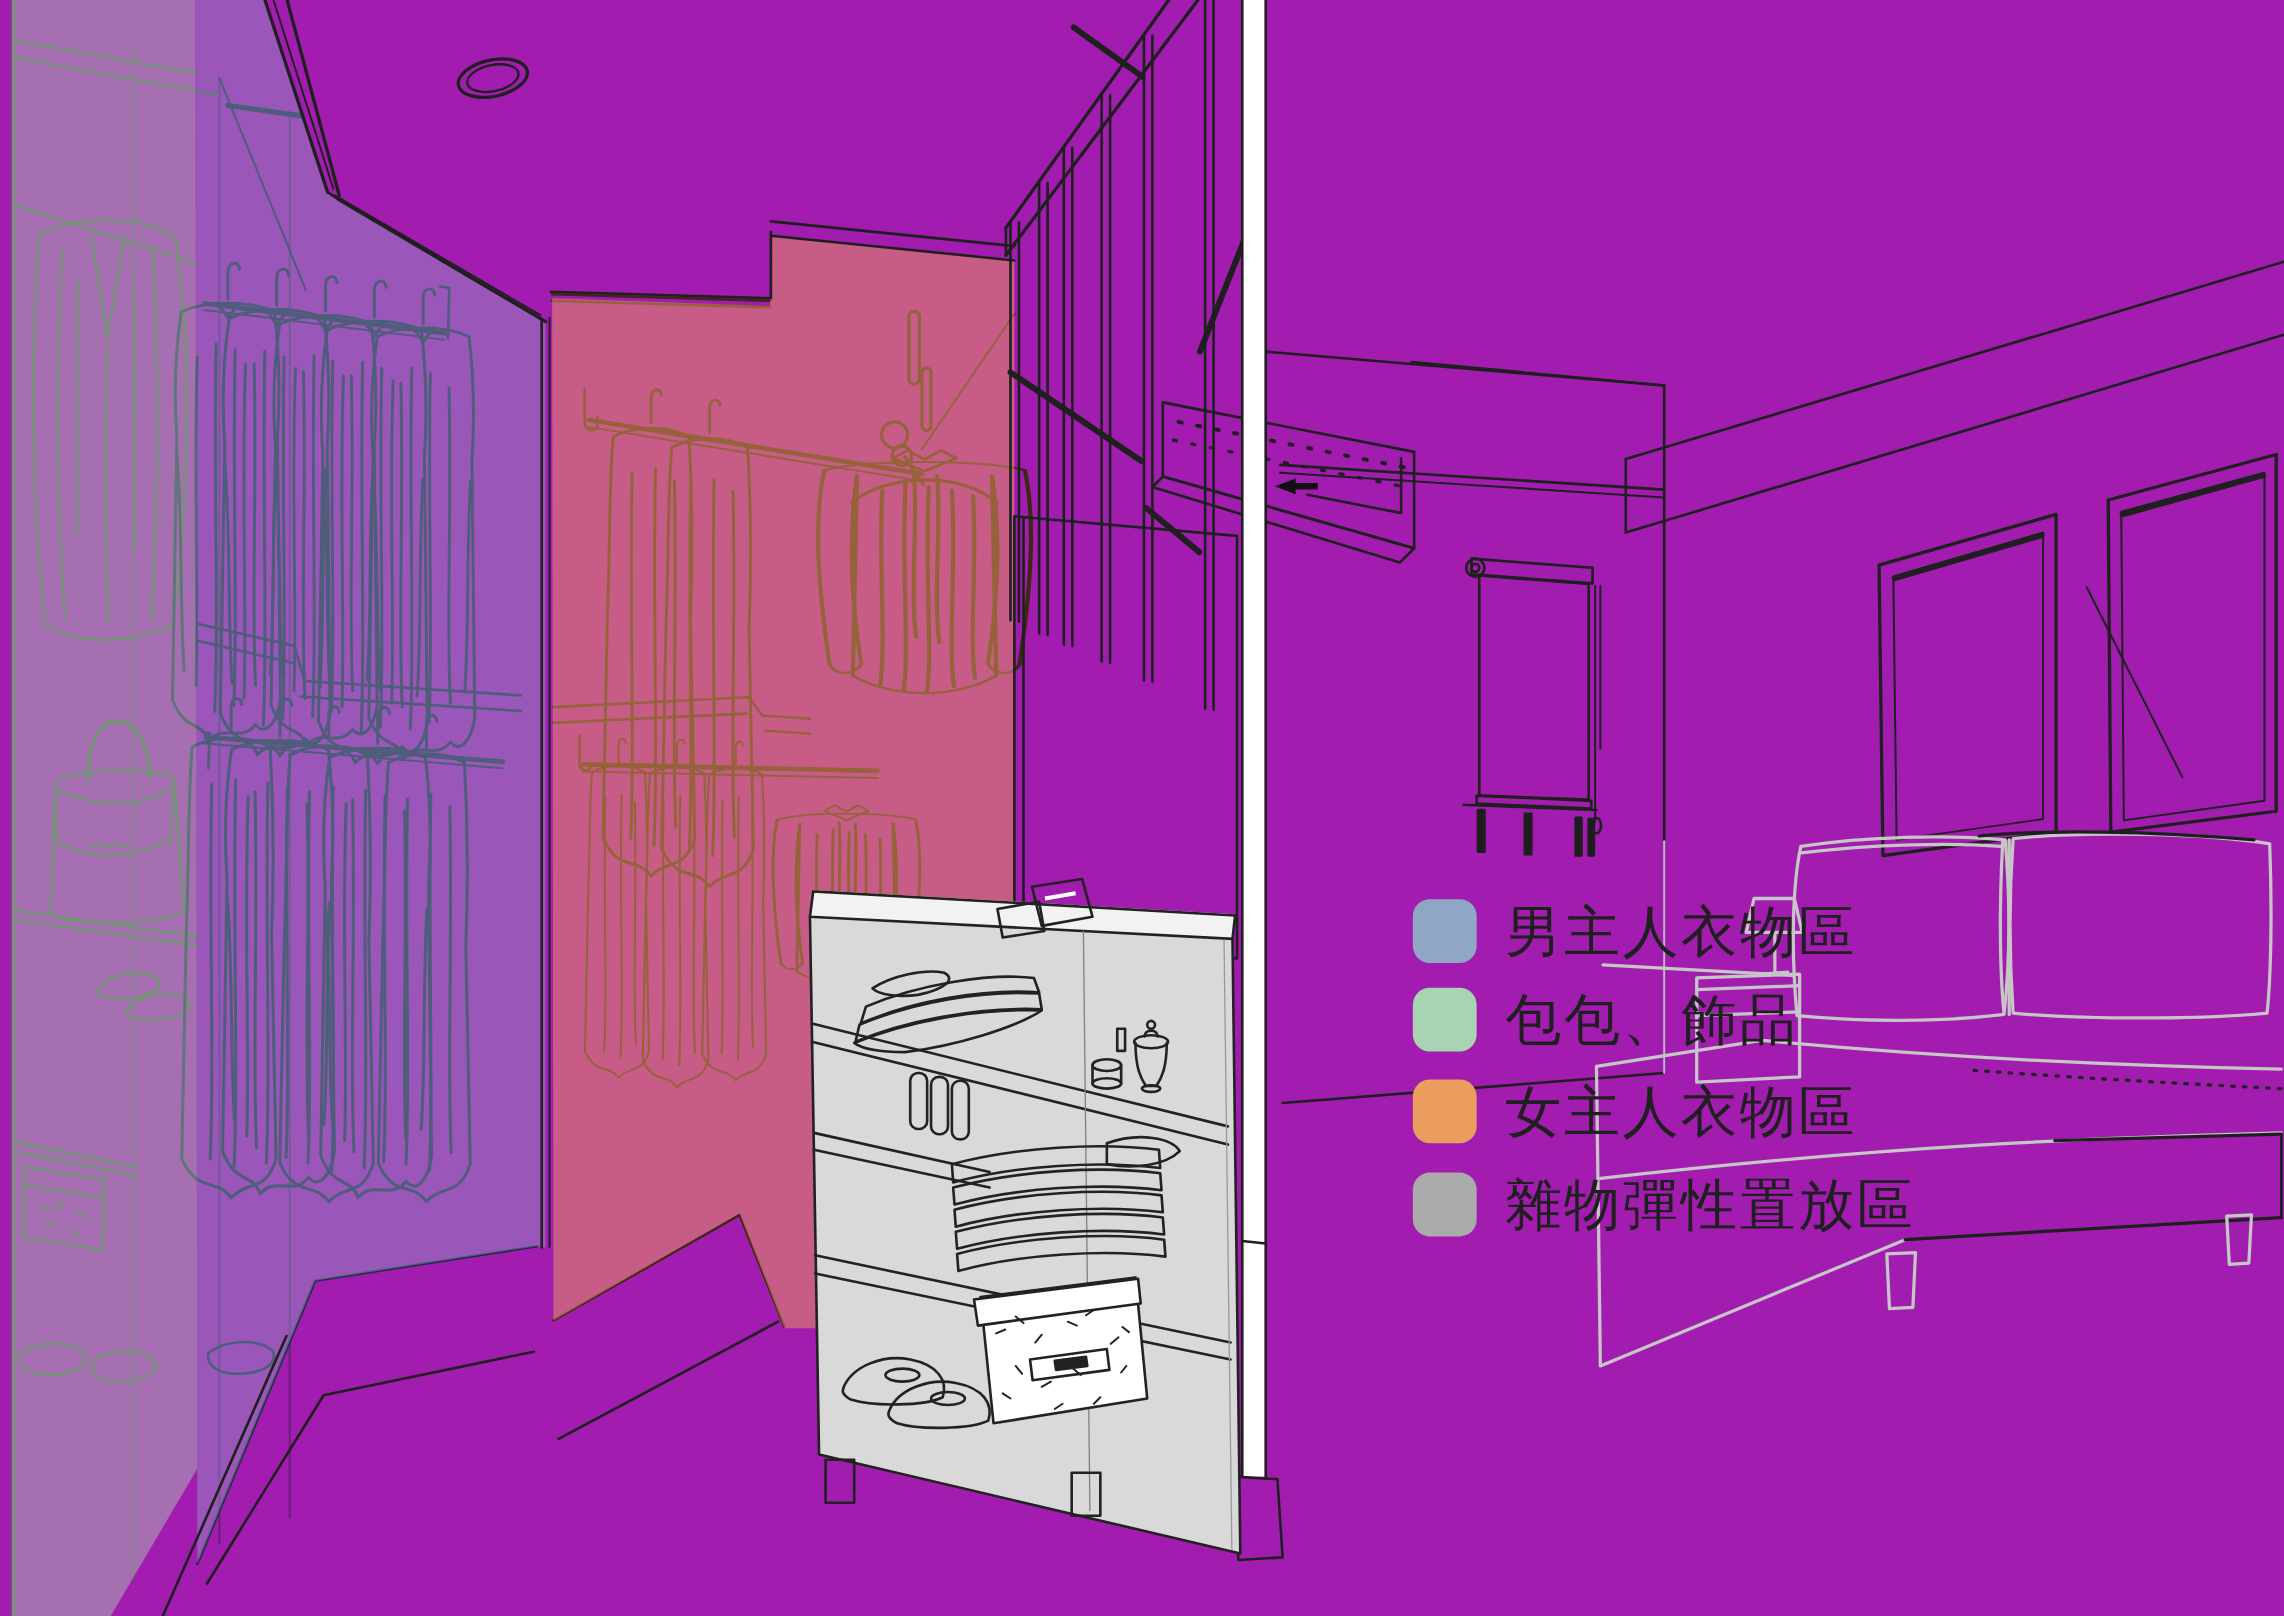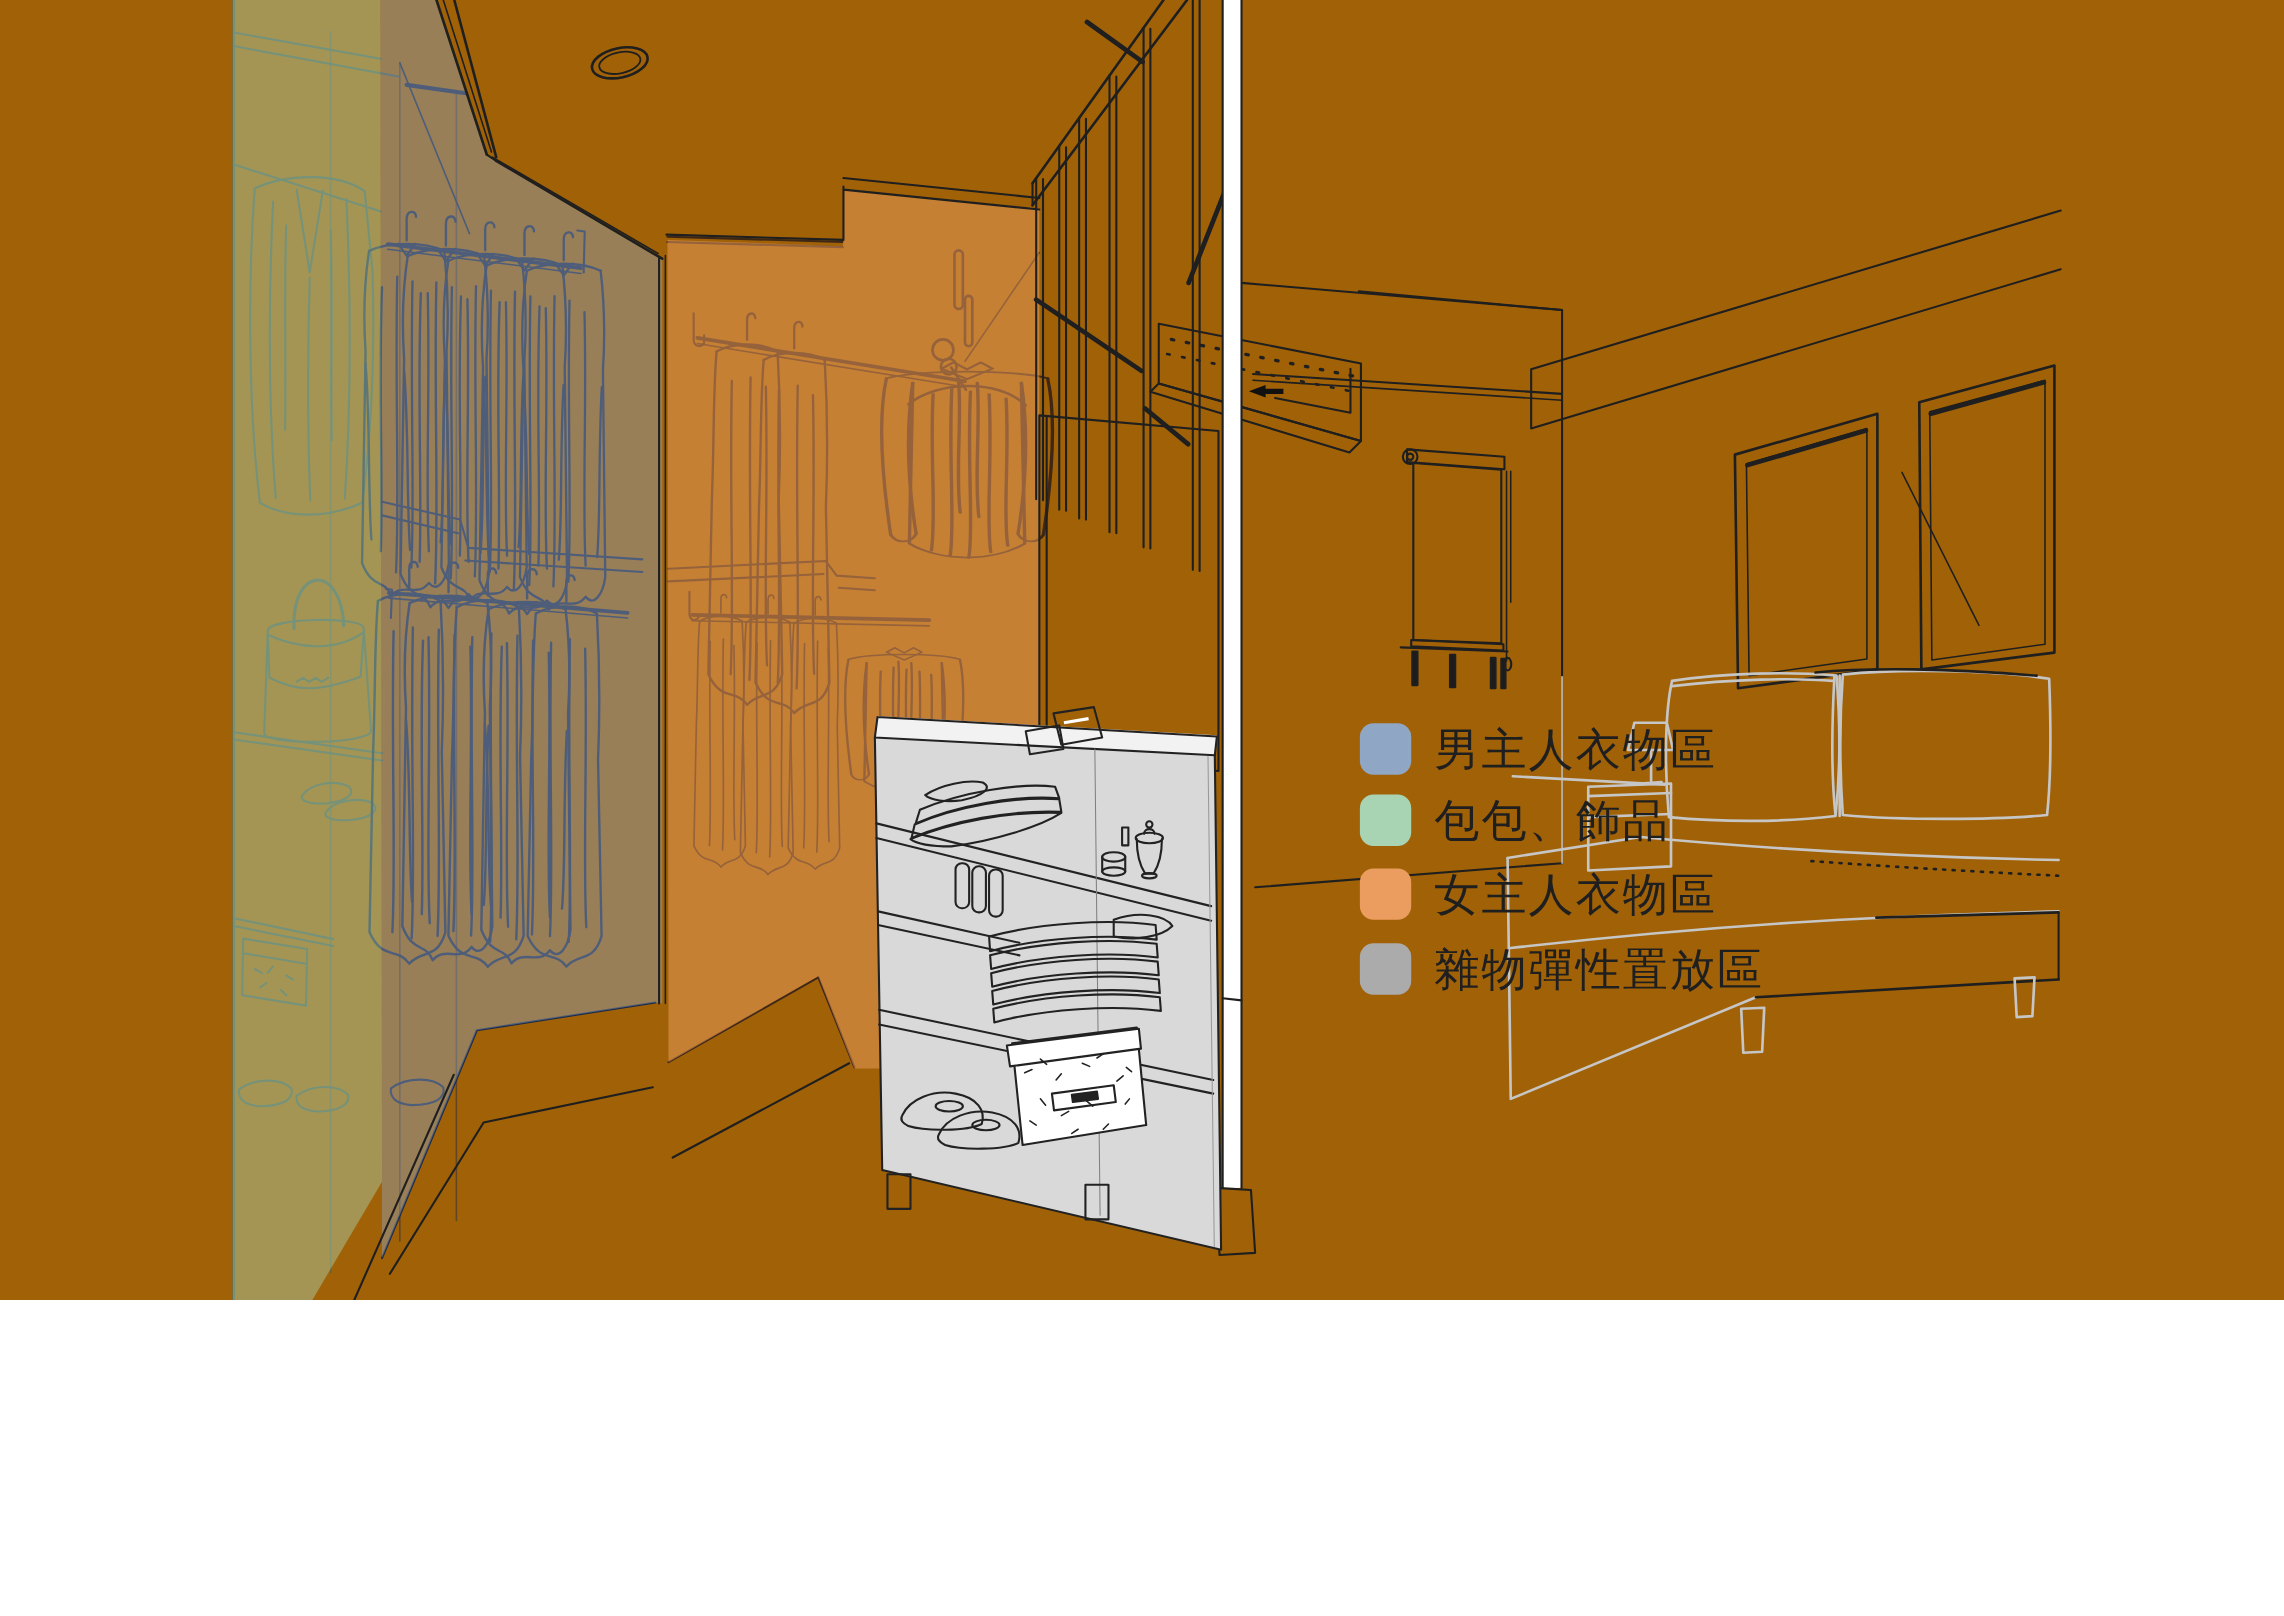--- a/index.html
+++ b/index.html
@@ -1,16 +1,16 @@
 <!DOCTYPE html>
 <html style="font-size:10.4px"><head>
 <meta charset="utf-8">
 <style>
   html,body{margin:0;padding:0;background:#ffffff;}
-  .stage{position:relative;width:2284px;height:1300px;background:#a16207;overflow:hidden;}
+  .stage{position:relative;width:2284px;height:1616px;background:#a21caf;overflow:hidden;}
   svg{display:block;width:100%;height:100%;}
   .lg{stroke:#c6c6c6;stroke-width:5;fill:none;stroke-linecap:round;stroke-linejoin:round;}
   .bk{stroke:#1f1f1f;stroke-width:4;fill:none;stroke-linecap:round;stroke-linejoin:round;}
   .grn{stroke:#4d5c49;stroke-width:4;fill:none;stroke-linecap:round;stroke-linejoin:round;}
   .blu{stroke:#1f2a44;stroke-width:4;fill:none;stroke-linecap:round;stroke-linejoin:round;}
   .org{stroke:#3f2716;stroke-width:4;fill:none;stroke-linecap:round;stroke-linejoin:round;}
   .ink{stroke:#222;stroke-width:4;fill:none;stroke-linecap:round;stroke-linejoin:round;}
   text.legend-label{font-family:"Liberation Sans","DejaVu Sans",sans-serif;font-size:86px;fill:#1f1f1f;letter-spacing:4px;}
 </style>
 </head>

